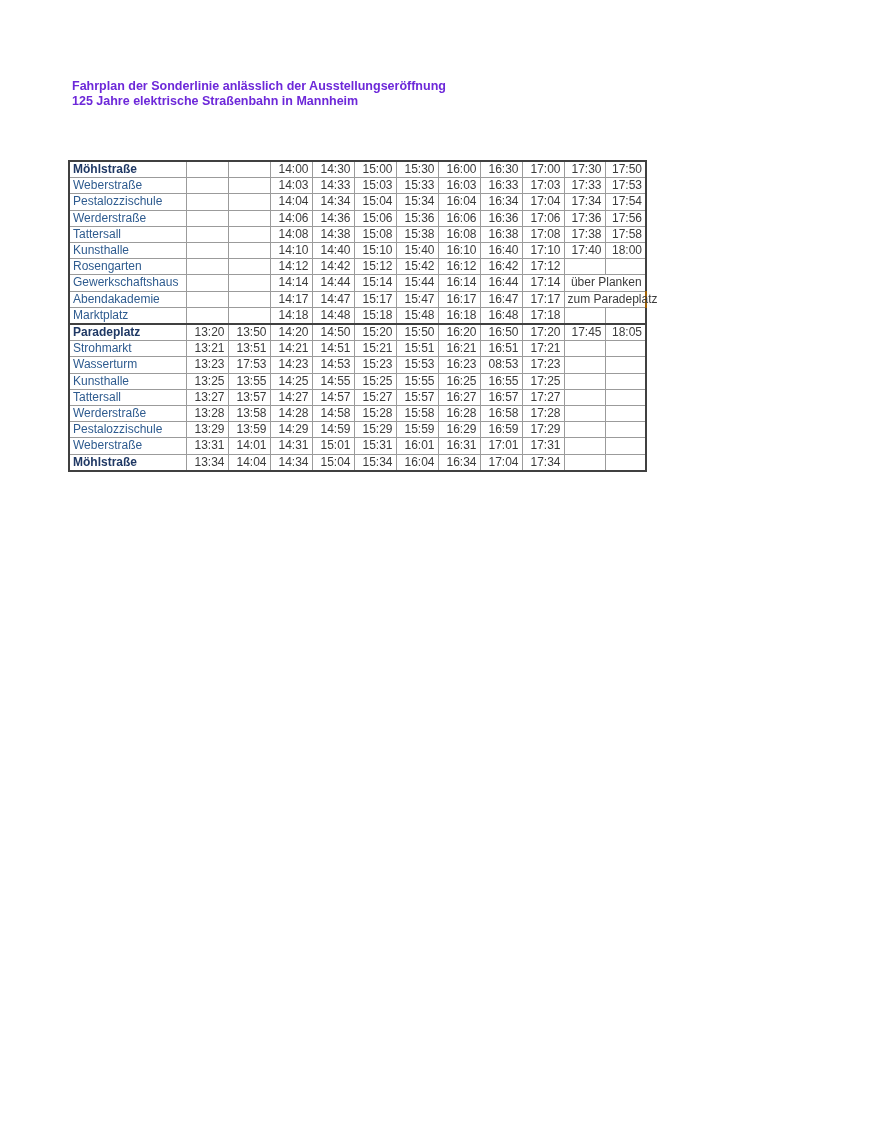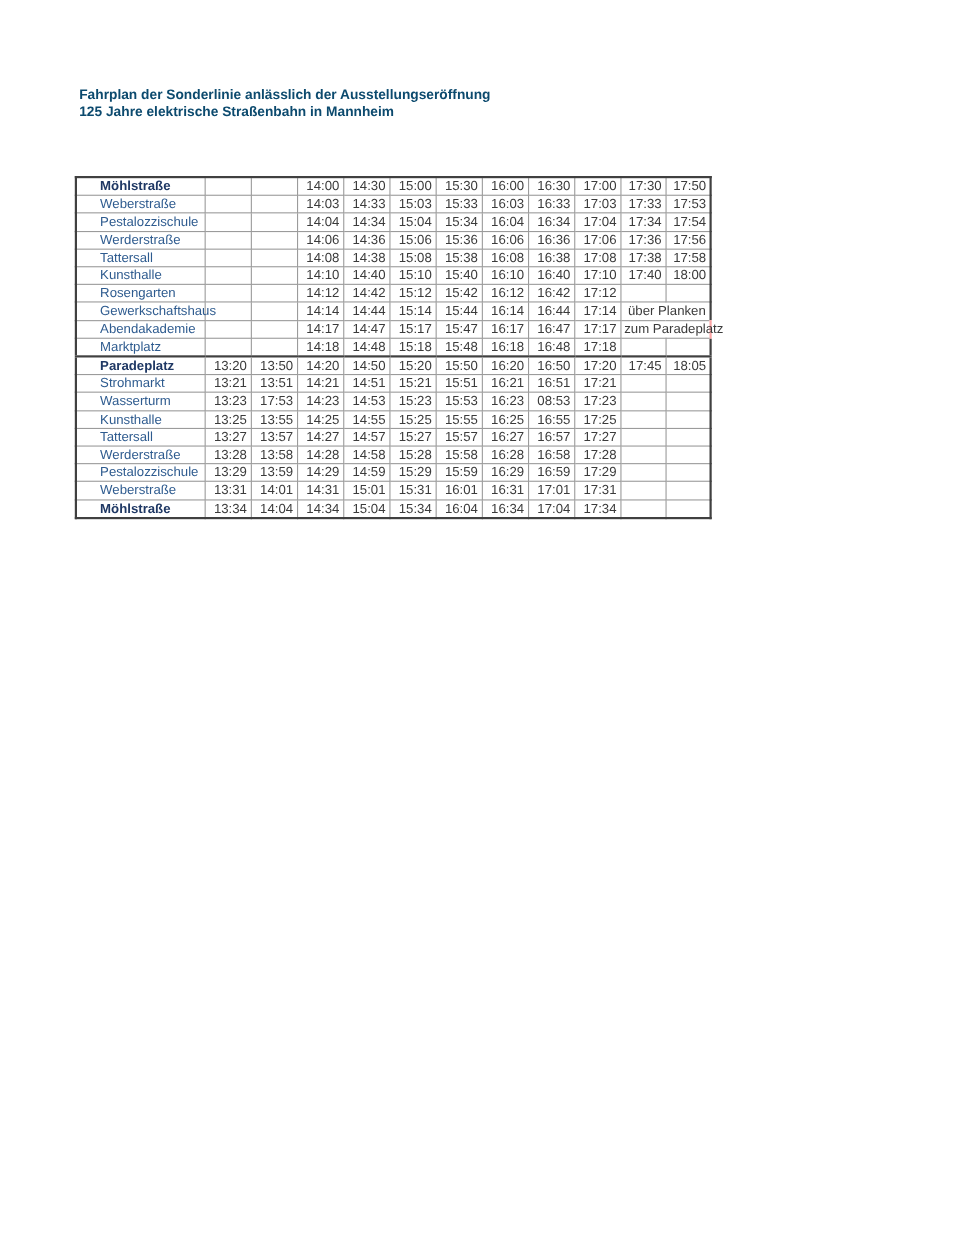--- a/index.html
+++ b/index.html
@@ -8,21 +8,21 @@
     width: 881px;
     height: 1140px;
     background: #ffffff;
     font-family: "Liberation Sans", "DejaVu Sans", sans-serif;
     overflow: hidden;
   }
   .title-block {
     position: absolute;
     left: 72px;
     top: 79px;
-    color: #0c4a6e;
+    color: #6d28d9;
     font-weight: 700;
     font-size: 12.5px;
     line-height: 15.2px;
     white-space: nowrap;
   }
   table.timetable {
     position: absolute;
     left: 68px;
     top: 160px;
     border-collapse: collapse;
@@ -34,21 +34,21 @@
     border: 1px solid #9b9b9b;
     height: 15.2px;
     line-height: 15.2px;
     padding: 0;
     font-size: 12px;
     vertical-align: middle;
   }
   td.stop {
     color: #2e5b8f;
     text-align: left;
-    padding-left: 21px;
+    padding-left: 3px;
     white-space: nowrap;
   }
   td.stop.bold {
     color: #1f3864;
     font-weight: 700;
   }
   td.time {
     color: #3b3b3b;
     text-align: right;
     padding-right: 3px;
@@ -57,21 +57,21 @@
     border-top: 2px solid #404040;
   }
   td.note {
     color: #3b3b3b;
     text-align: center;
     padding-left: 3px;
     white-space: nowrap;
     overflow: visible;
   }
   td.note.overflow {
-    border-right: 2px solid #fca5a5;
+    border-right: 2px solid #a16207;
   }
 </style>
 </head>
 <body>
 
 <div class="page">
 
   <div class="title-block">
     <div>Fahrplan der Sonderlinie anlässlich der Ausstellungseröffnung</div>
     <div>125 Jahre elektrische Straßenbahn in Mannheim</div>

